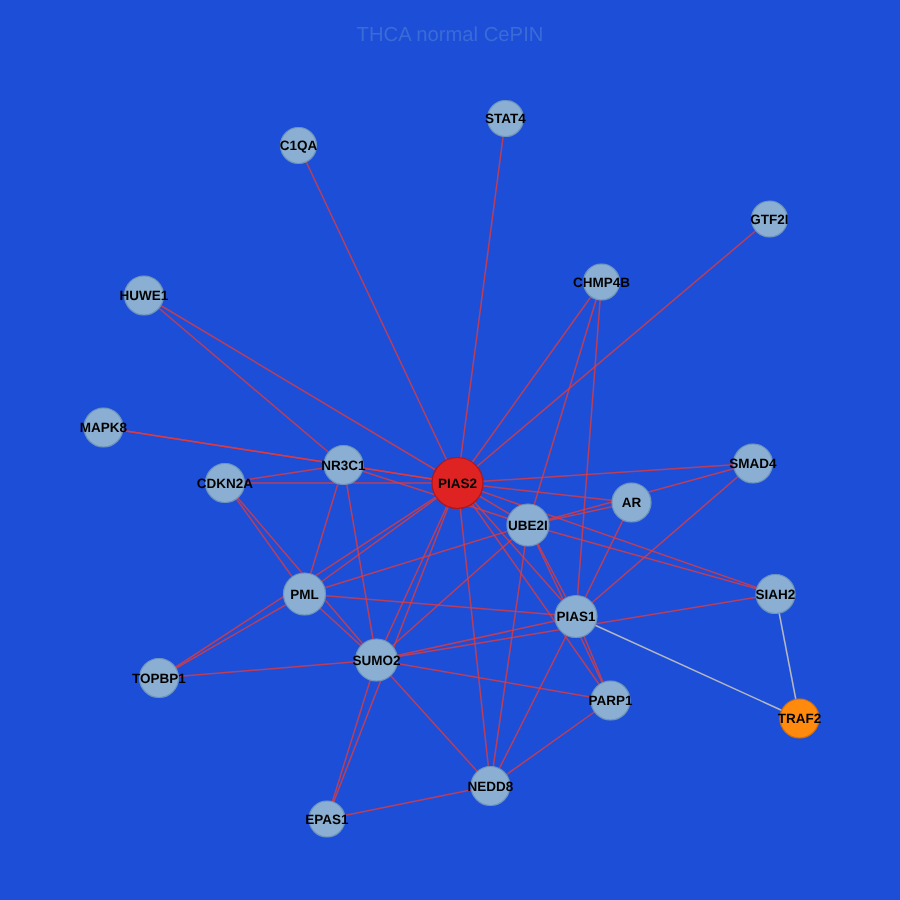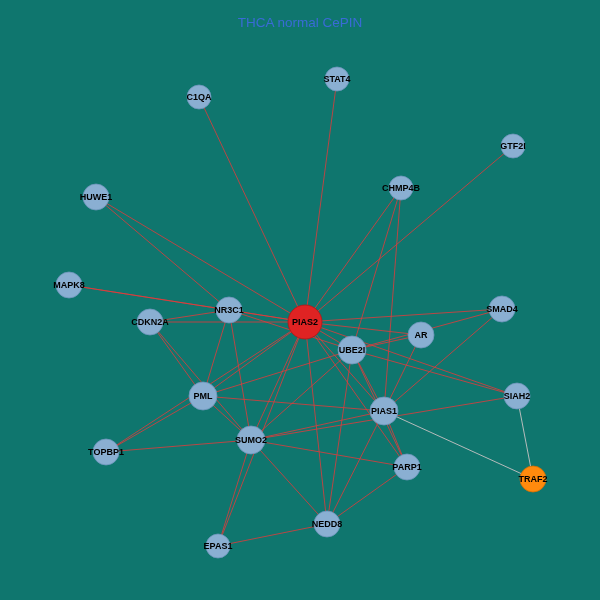--- a/index.html
+++ b/index.html
@@ -5,21 +5,21 @@
   html, body {
     margin: 0;
     padding: 0;
     background: #ffffff;
     font-family: "Liberation Sans", sans-serif;
   }
   .canvas-wrap {
     width: 600px;
     height: 600px;
     position: relative;
-    background: #0f766e;
+    background: #1d4ed8;
     overflow: hidden;
   }
   svg { display: block; }
   .chart-title {
     font-family: "Liberation Sans", sans-serif;
     font-size: 13.5px;
     font-weight: 400;
   }
   .node-label {
     font-family: "Liberation Sans", sans-serif;

